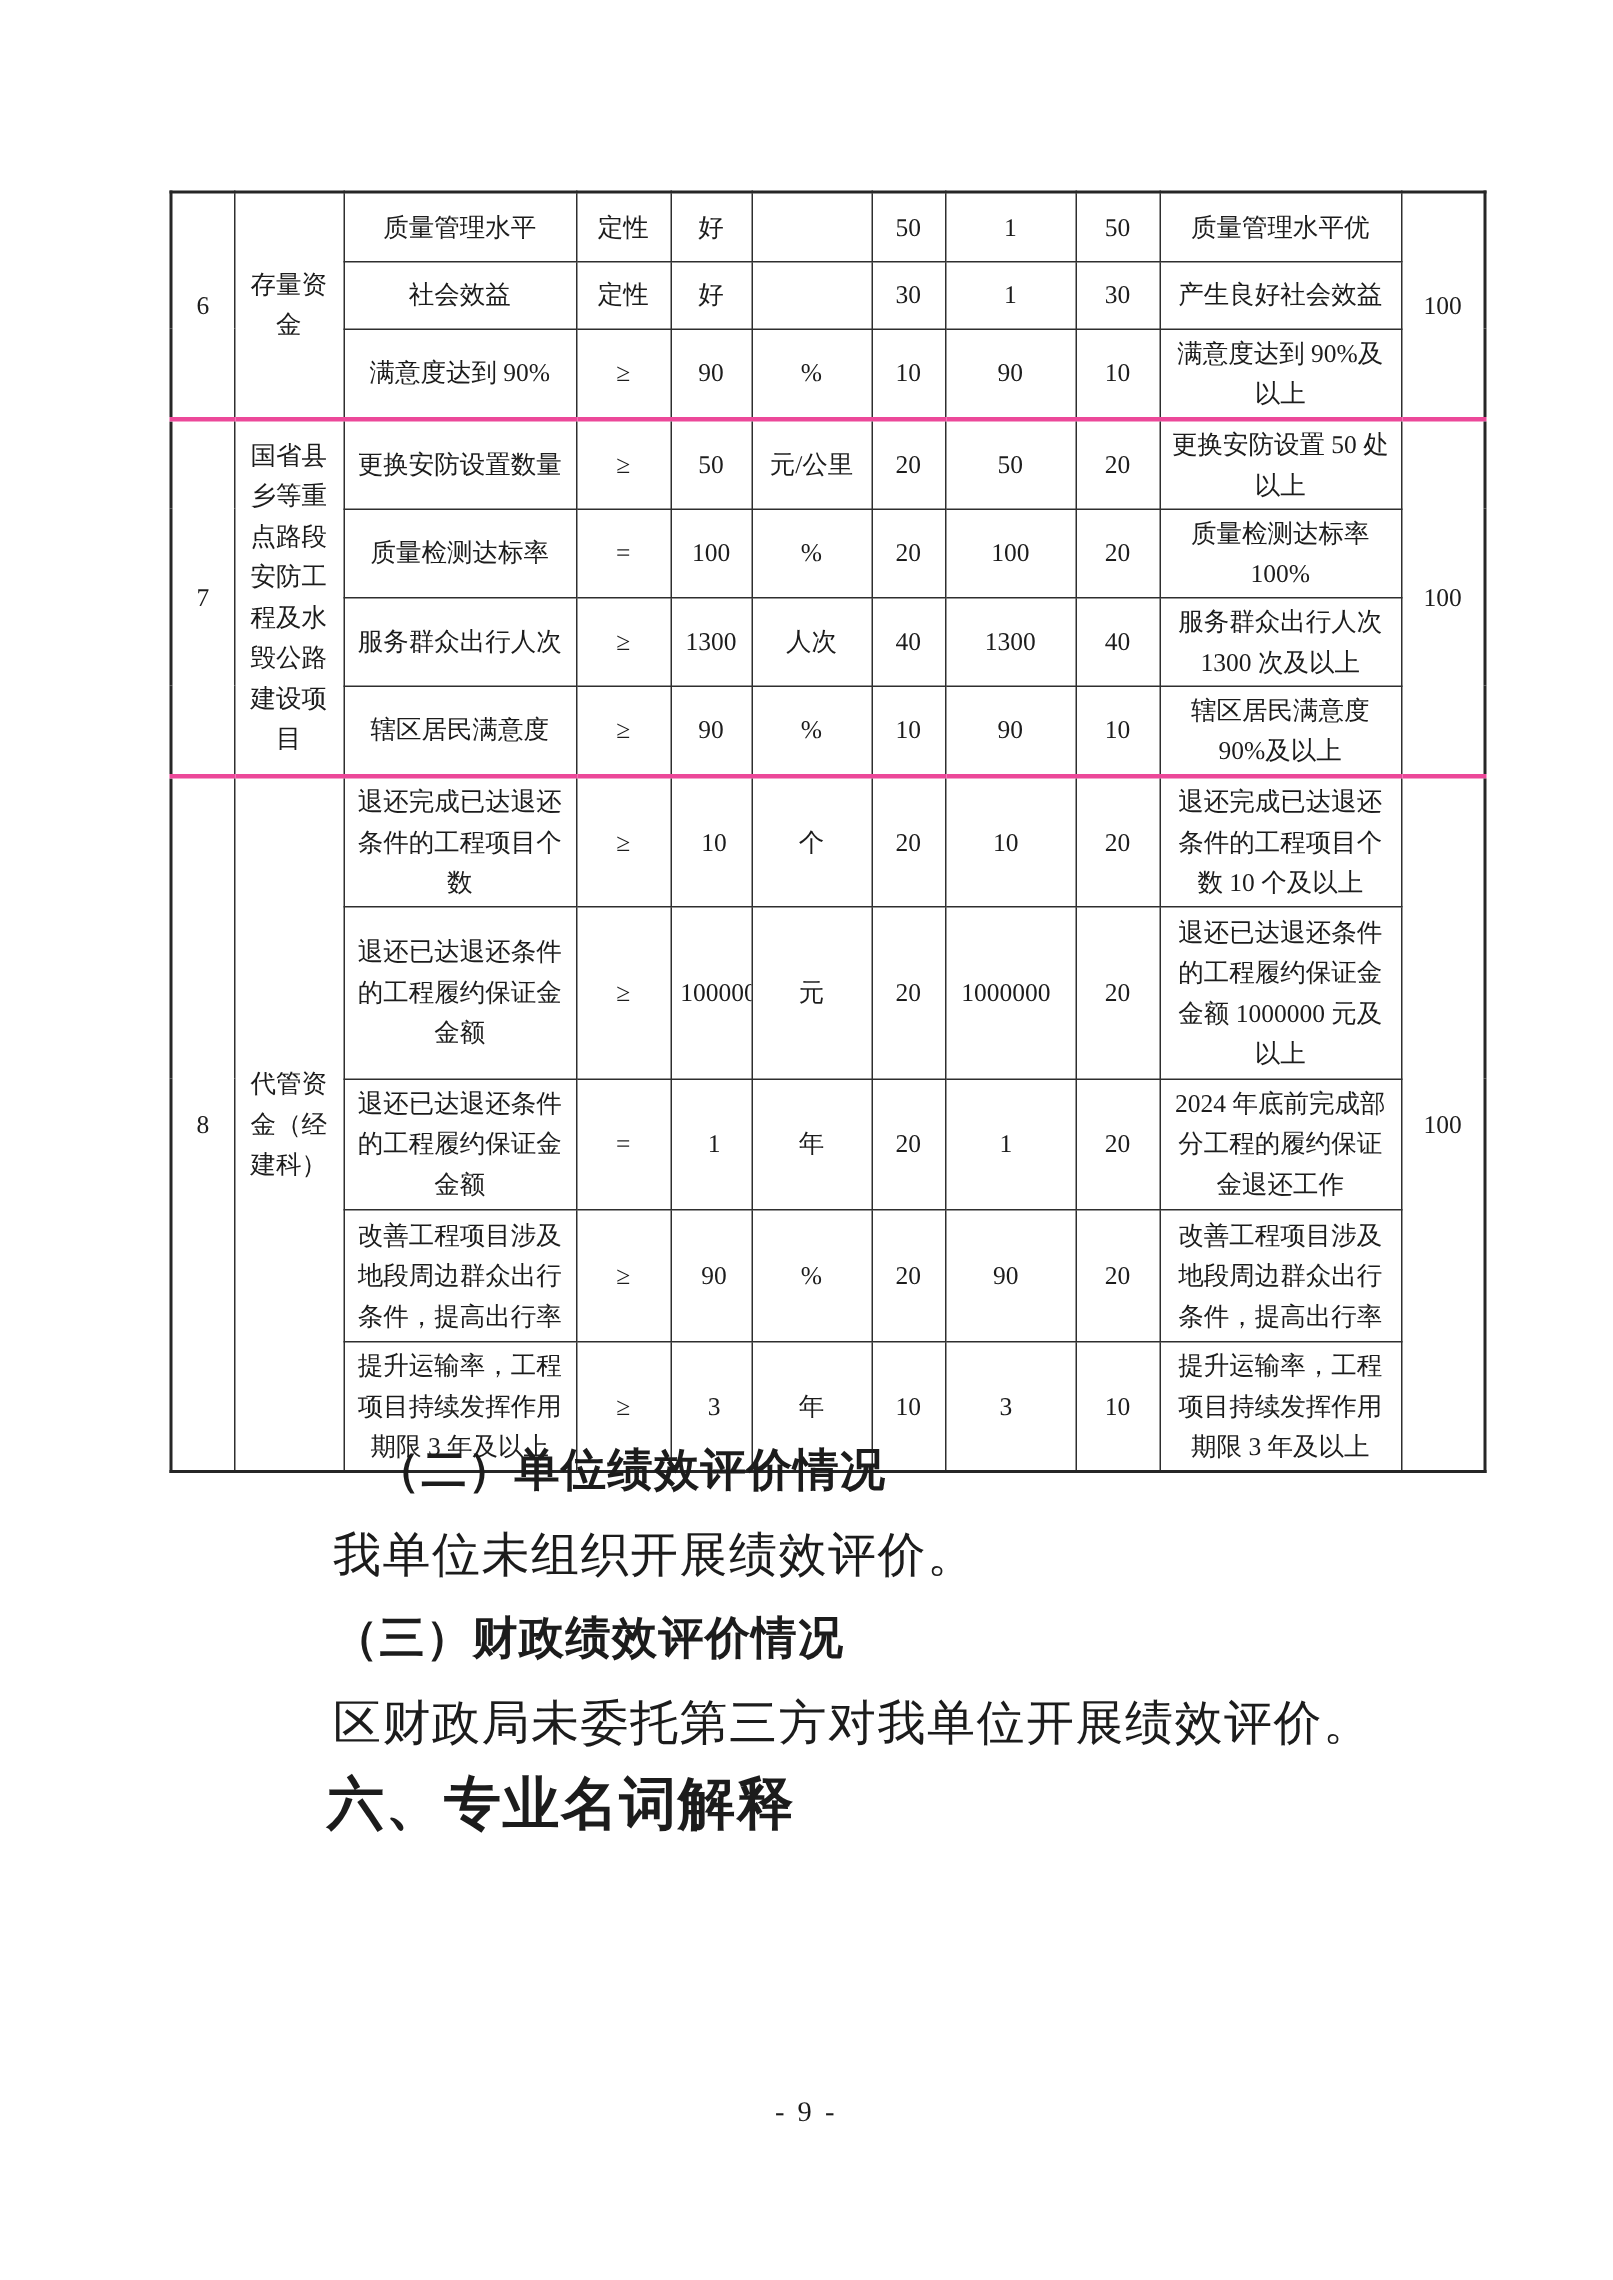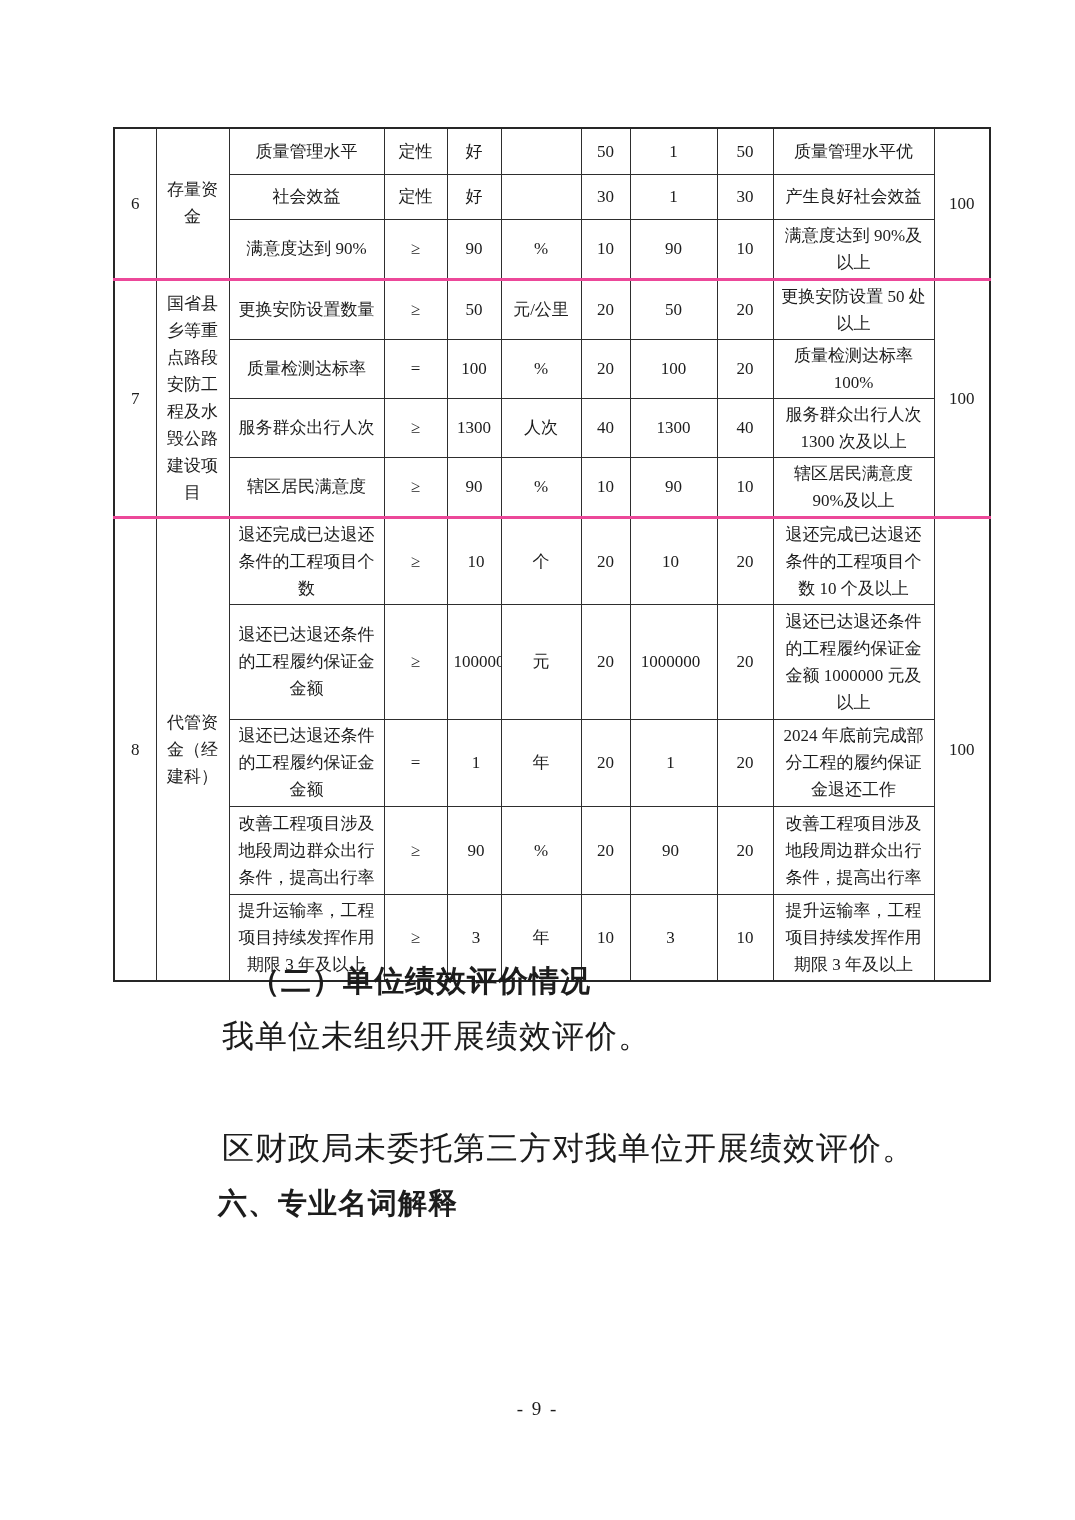--- a/index.html
+++ b/index.html
@@ -25,21 +25,21 @@
   td.c-ind  { text-align:left; padding:2px 6px; }
   td.c-note { text-align:left; padding:2px 6px; }
   td.c-proj { padding:2px 10px; }
   td.c-sym  { font-size:17px; }
   td.tgt-left { text-align:left; padding:2px 2px 2px 6px; word-break:break-all; }
   td.act-right { text-align:right; padding:2px 12px 2px 6px; word-break:break-all; }
 
   .txtblock { position:absolute; white-space:nowrap; }
   .h-serif { font-weight:bold; font-size:30px; letter-spacing:1px; line-height:38px; }
   .p-body  { font-size:32px; letter-spacing:1px; line-height:40px; }
-  .h-sans  { font-family:"Liberation Sans","DejaVu Sans",sans-serif; font-weight:bold; font-size:29px; letter-spacing:1px; line-height:38px;text-align:center; }
+  .h-sans  { font-family:"Liberation Sans","DejaVu Sans",sans-serif; font-weight:bold; font-size:38px; letter-spacing:1px; line-height:38px;text-align:center; }
   .pagenum { position:absolute; left:0; top:1398px; width:1075px; text-align:center; font-size:19px; letter-spacing:2px; }
 </style>
 </head>
 <body>
 
 <div class="page">
 
   <table class="ind">
     <colgroup>
       <col style="width:42px">
@@ -184,19 +184,20 @@
           <td class="c-score">10</td>
           <td class="c-note">提升运输率，工程项目持续发挥作用期限 3 年及以上</td>
         </tr>
       </tbody>
   </table>
 
   <div class="txtblock h-serif" style="left:222px; top:962px;margin-left:28px;">（二）单位绩效评价情况</div>
 
   <div class="txtblock p-body" style="left:222px; top:1016px;">我单位未组织开展绩效评价。</div>
 
+  <div class="txtblock h-serif" style="left:222px; top:1074px;">（三）财政绩效评价情况</div>
 
   <div class="txtblock p-body" style="left:222px; top:1128px;">区财政局未委托第三方对我单位开展绩效评价。</div>
 
   <div class="txtblock h-sans" style="left:218px; top:1184px;">六、专业名词解释</div>
 
   <div class="pagenum">- 9 -</div>
 </div>
 
 </body></html>

